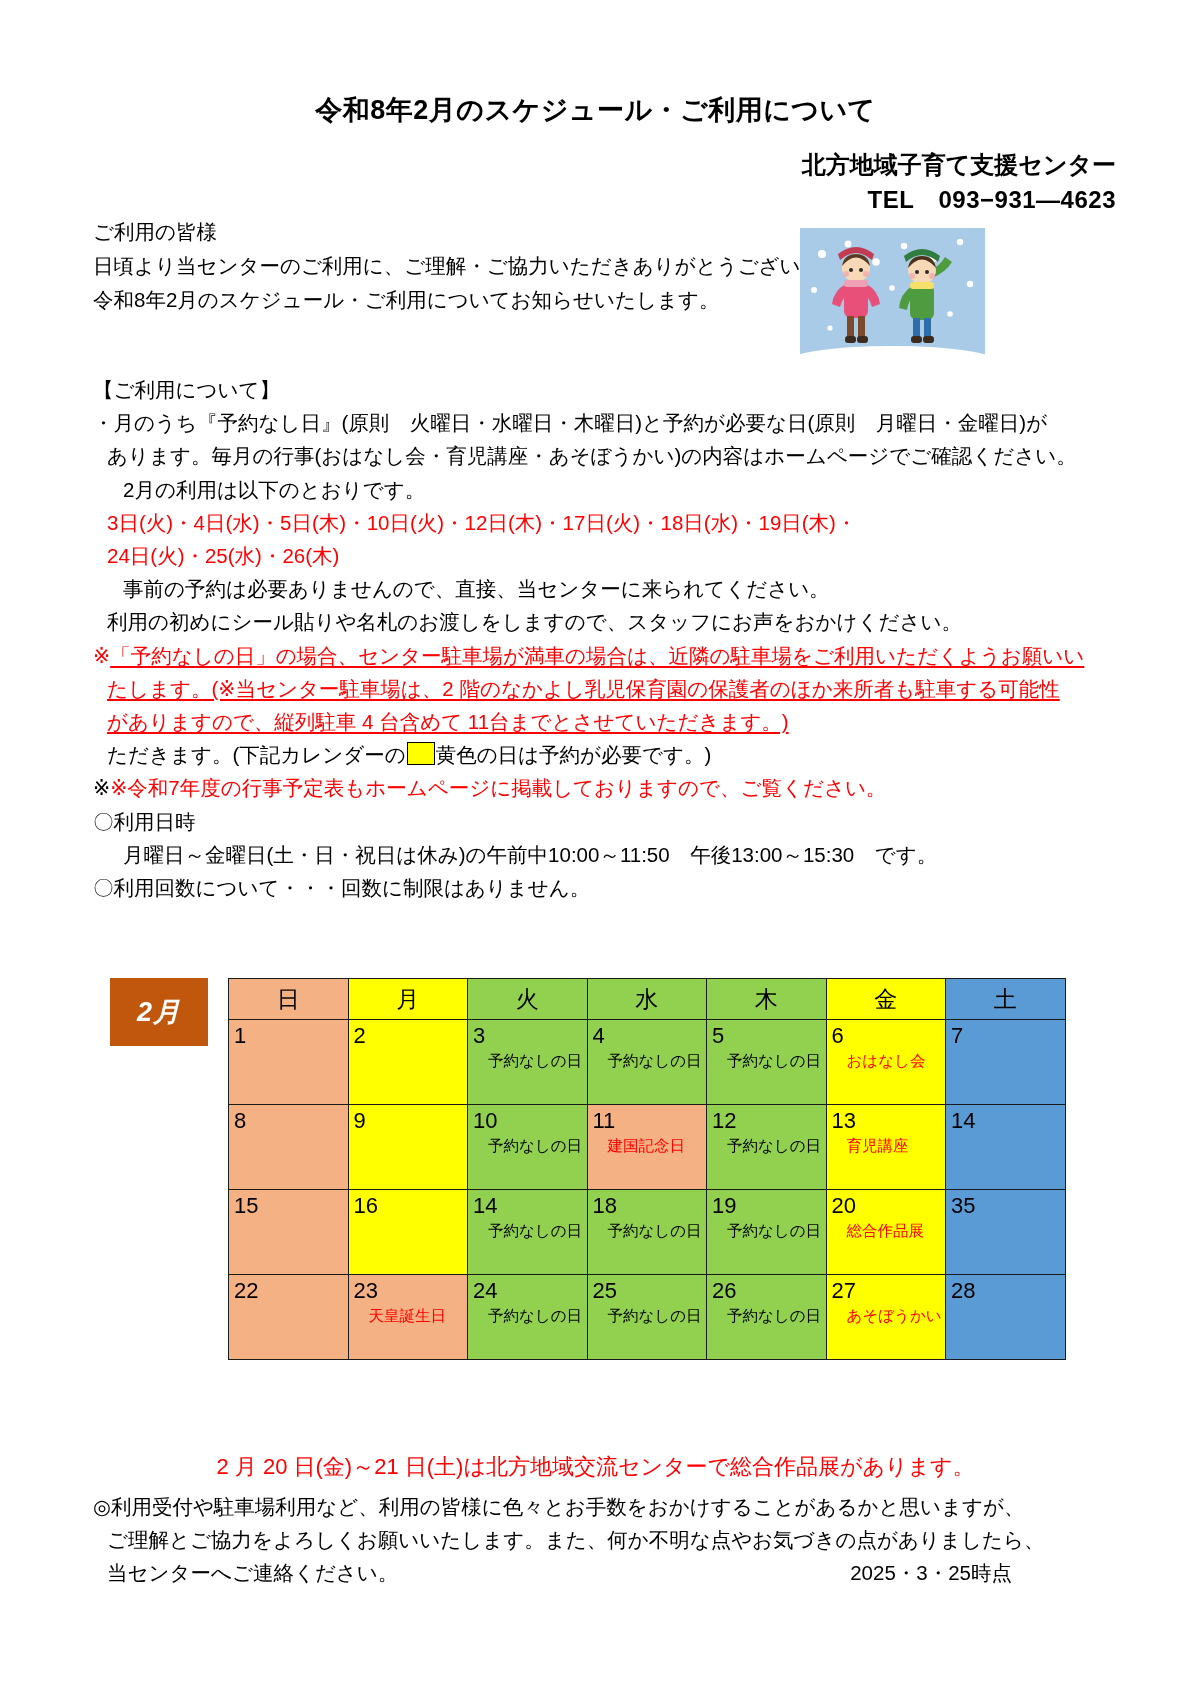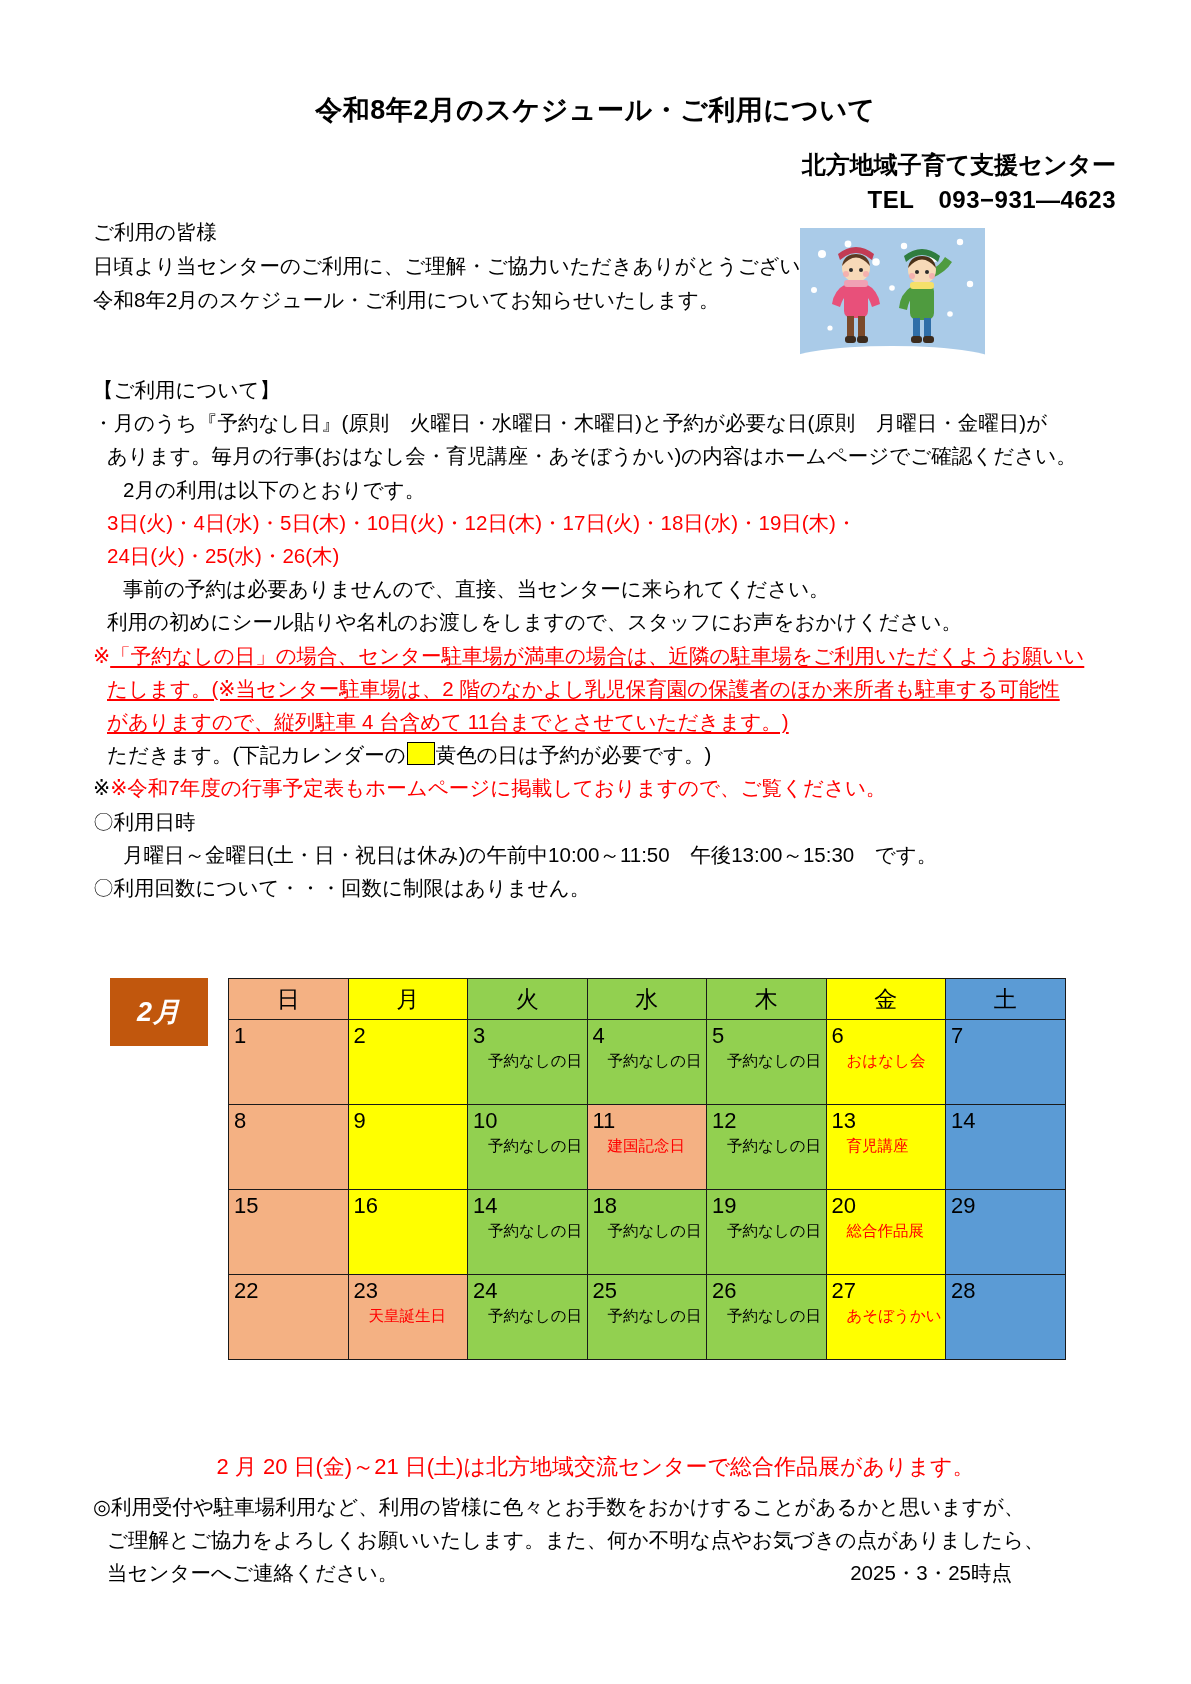--- a/index.html
+++ b/index.html
@@ -377,21 +377,21 @@
             </td>
             <td class="bg-wd">
               <span class="daynum">19</span>
               <span class="evt evt-blk">予約なしの日</span>
             </td>
             <td class="bg-fri">
               <span class="daynum">20</span>
               <span class="evt evt-red">総合作品展</span>
             </td>
             <td class="bg-sat">
-              <span class="daynum">29</span>
+              <span class="daynum">35</span>
             </td>
           </tr>
           <tr>
             <td class="bg-sun">
               <span class="daynum">22</span>
             </td>
             <td class="bg-hol">
               <span class="daynum">23</span>
               <span class="evt evt-red">天皇誕生日</span>
             </td>

